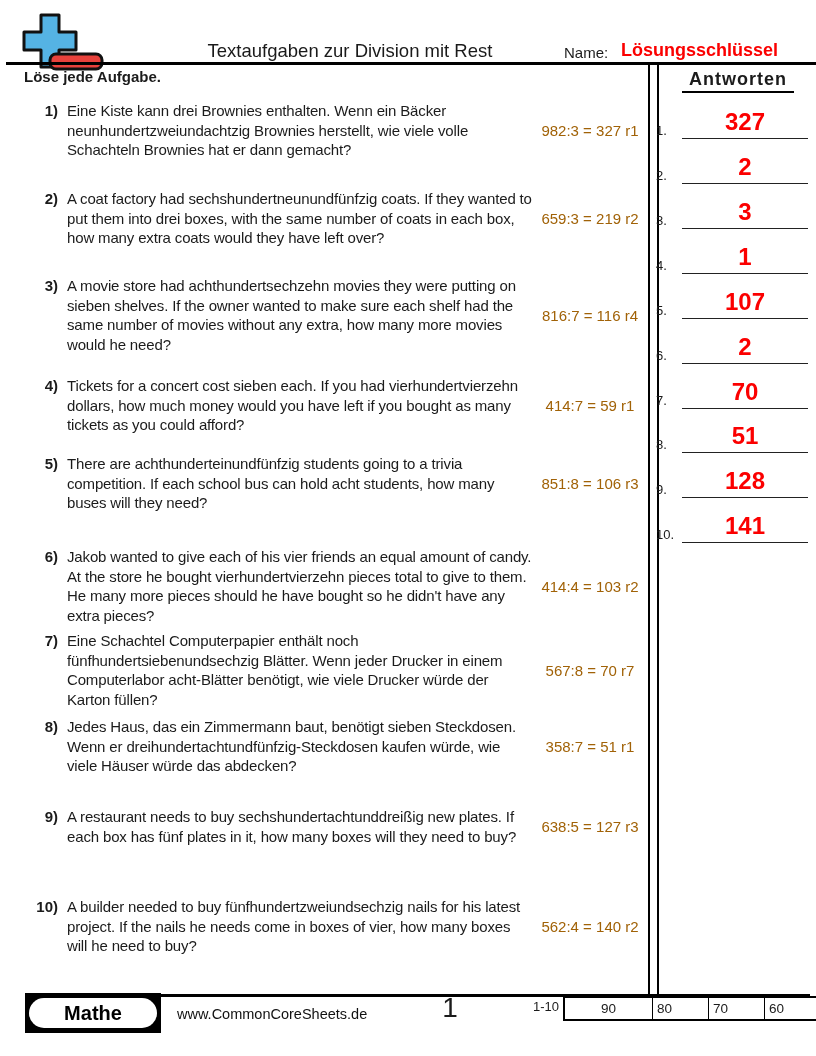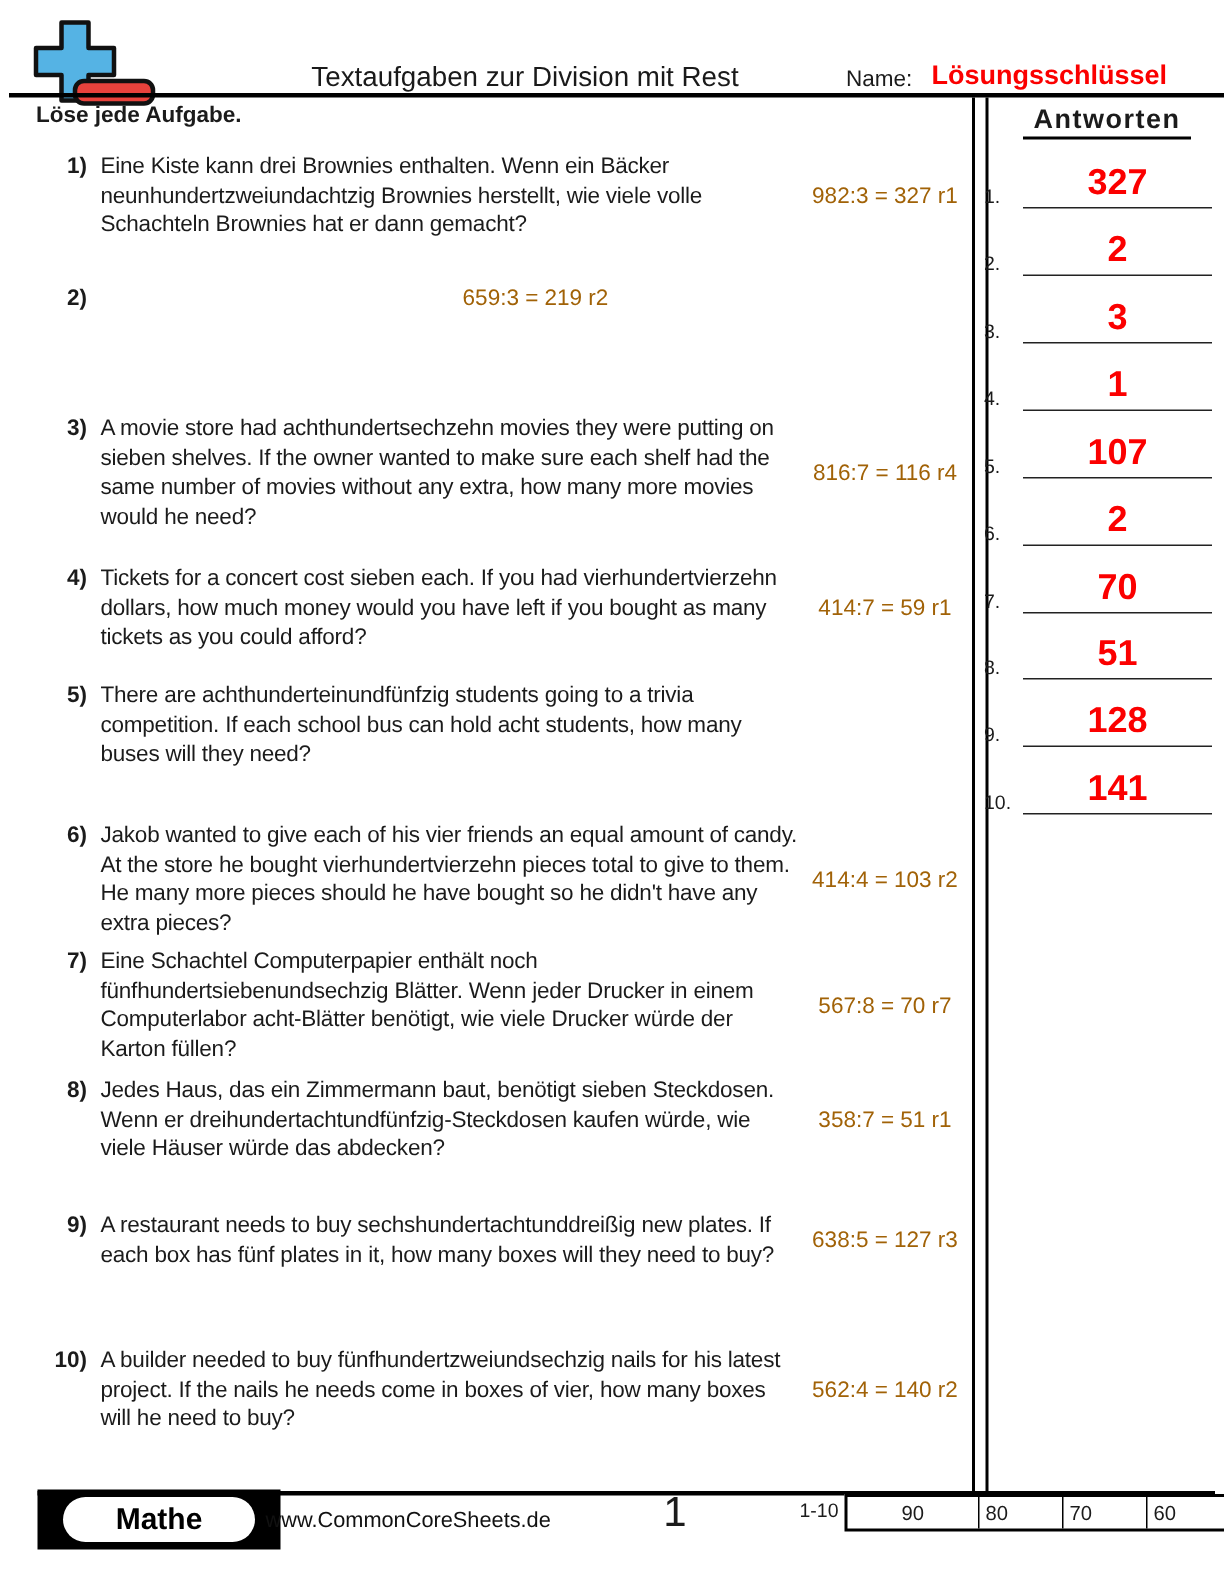--- a/index.html
+++ b/index.html
@@ -37,21 +37,21 @@
   .prob-num{width:33px;flex:0 0 33px;text-align:right;padding-right:9px;
             font-weight:bold;font-size:15px;line-height:19.5px;}
   .prob-text{flex:0 0 466px;width:466px;font-size:15px;line-height:19.5px;letter-spacing:-0.15px;}
   .prob-eq{flex:1;display:flex;align-items:center;justify-content:center;
            color:#a16207;font-size:15px;white-space:nowrap;}
   .p1{top:101px}.p2{top:189px}.p3{top:276px}.p4{top:376px}.p5{top:454px}
   .p6{top:547px}.p7{top:631px}.p8{top:717px}.p9{top:807px}.p10{top:897px}
 
   
   .footer-rule{position:absolute;left:25px;top:994px;width:785px;height:2.5px;background:#000;}
-  .subject-badge{position:absolute;left:25px;top:993px;width:162px;height:40px;background:#000;
+  .subject-badge{position:absolute;left:25px;top:993px;width:136px;height:40px;background:#000;
                  display:flex;align-items:center;justify-content:center;}
   .subject-pill{width:128px;height:30px;background:#fff;border-radius:16px;
                 display:flex;align-items:center;justify-content:center;
                 font-weight:bold;font-size:20px;color:#000;}
   .website{position:absolute;left:177px;top:1006px;font-size:14.5px;color:#111;}
   .page-number{position:absolute;left:430px;top:992px;width:40px;text-align:center;font-size:28px;}
   .score-range{position:absolute;left:521px;top:999px;width:38px;text-align:right;font-size:13px;}
   .score-table{position:absolute;left:563px;top:996px;display:flex;border:2px solid #000;background:#fff;}
   .score-cell{width:23px;height:21px;display:flex;align-items:center;justify-content:center;
               font-size:13.5px;border-left:1.5px solid #000;margin-left:32px;}
@@ -119,35 +119,37 @@
     <span class="ans-line"><span class="ans-val">141</span></span>
   </div>
 
   <div class="prob p1">
     <div class="prob-num">1)</div>
     <div class="prob-text">Eine Kiste kann drei Brownies enthalten. Wenn ein Bäcker neunhundertzweiundachtzig Brownies herstellt, wie viele volle Schachteln Brownies hat er dann gemacht?</div>
     <div class="prob-eq">982:3 = 327 r1</div>
   </div>
   <div class="prob p2">
     <div class="prob-num">2)</div>
+    <div class="prob-text">A coat factory had sechshundertneunundfünfzig coats. If they wanted to put them into drei boxes, with the same number of coats in each box, how many extra coats would they have left over?</div>
     <div class="prob-eq">659:3 = 219 r2</div>
   </div>
   <div class="prob p3">
     <div class="prob-num">3)</div>
     <div class="prob-text">A movie store had achthundertsechzehn movies they were putting on sieben shelves. If the owner wanted to make sure each shelf had the same number of movies without any extra, how many more movies would he need?</div>
     <div class="prob-eq">816:7 = 116 r4</div>
   </div>
   <div class="prob p4">
     <div class="prob-num">4)</div>
     <div class="prob-text">Tickets for a concert cost sieben each. If you had vierhundertvierzehn dollars, how much money would you have left if you bought as many tickets as you could afford?</div>
     <div class="prob-eq">414:7 = 59 r1</div>
   </div>
   <div class="prob p5">
     <div class="prob-num">5)</div>
     <div class="prob-text">There are achthunderteinundfünfzig students going to a trivia competition. If each school bus can hold acht students, how many buses will they need?</div>
+    <div class="prob-eq">851:8 = 106 r3</div>
   </div>
   <div class="prob p6">
     <div class="prob-num">6)</div>
     <div class="prob-text">Jakob wanted to give each of his vier friends an equal amount of candy. At the store he bought vierhundertvierzehn pieces total to give to them. He many more pieces should he have bought so he didn't have any extra pieces?</div>
     <div class="prob-eq">414:4 = 103 r2</div>
   </div>
   <div class="prob p7">
     <div class="prob-num">7)</div>
     <div class="prob-text">Eine Schachtel Computerpapier enthält noch fünfhundertsiebenundsechzig Blätter. Wenn jeder Drucker in einem Computerlabor acht-Blätter benötigt, wie viele Drucker würde der Karton füllen?</div>
     <div class="prob-eq">567:8 = 70 r7</div>

